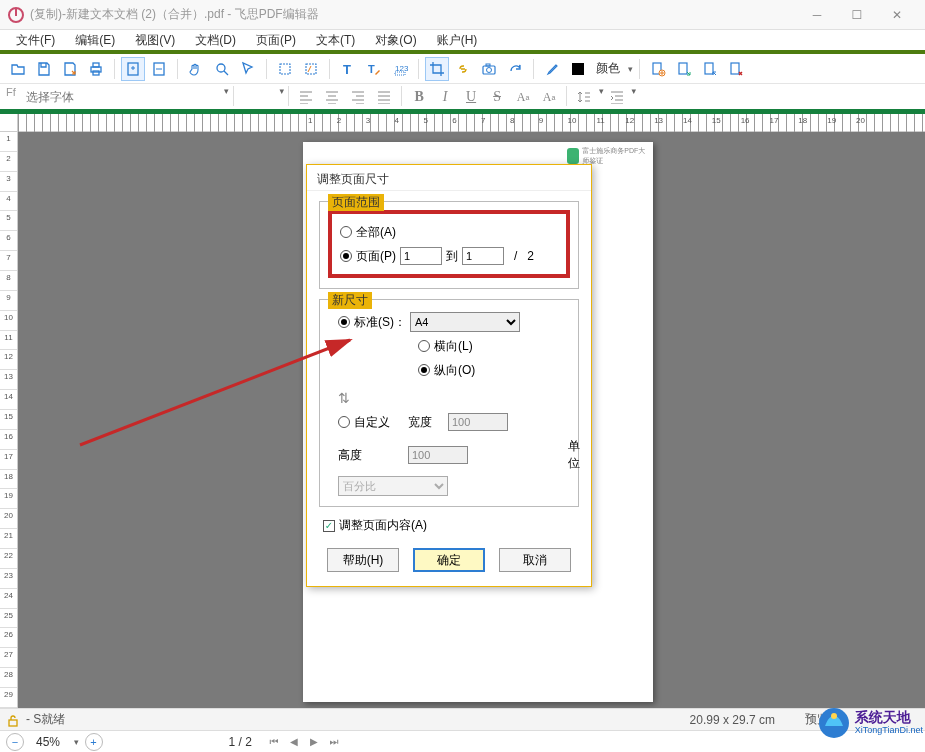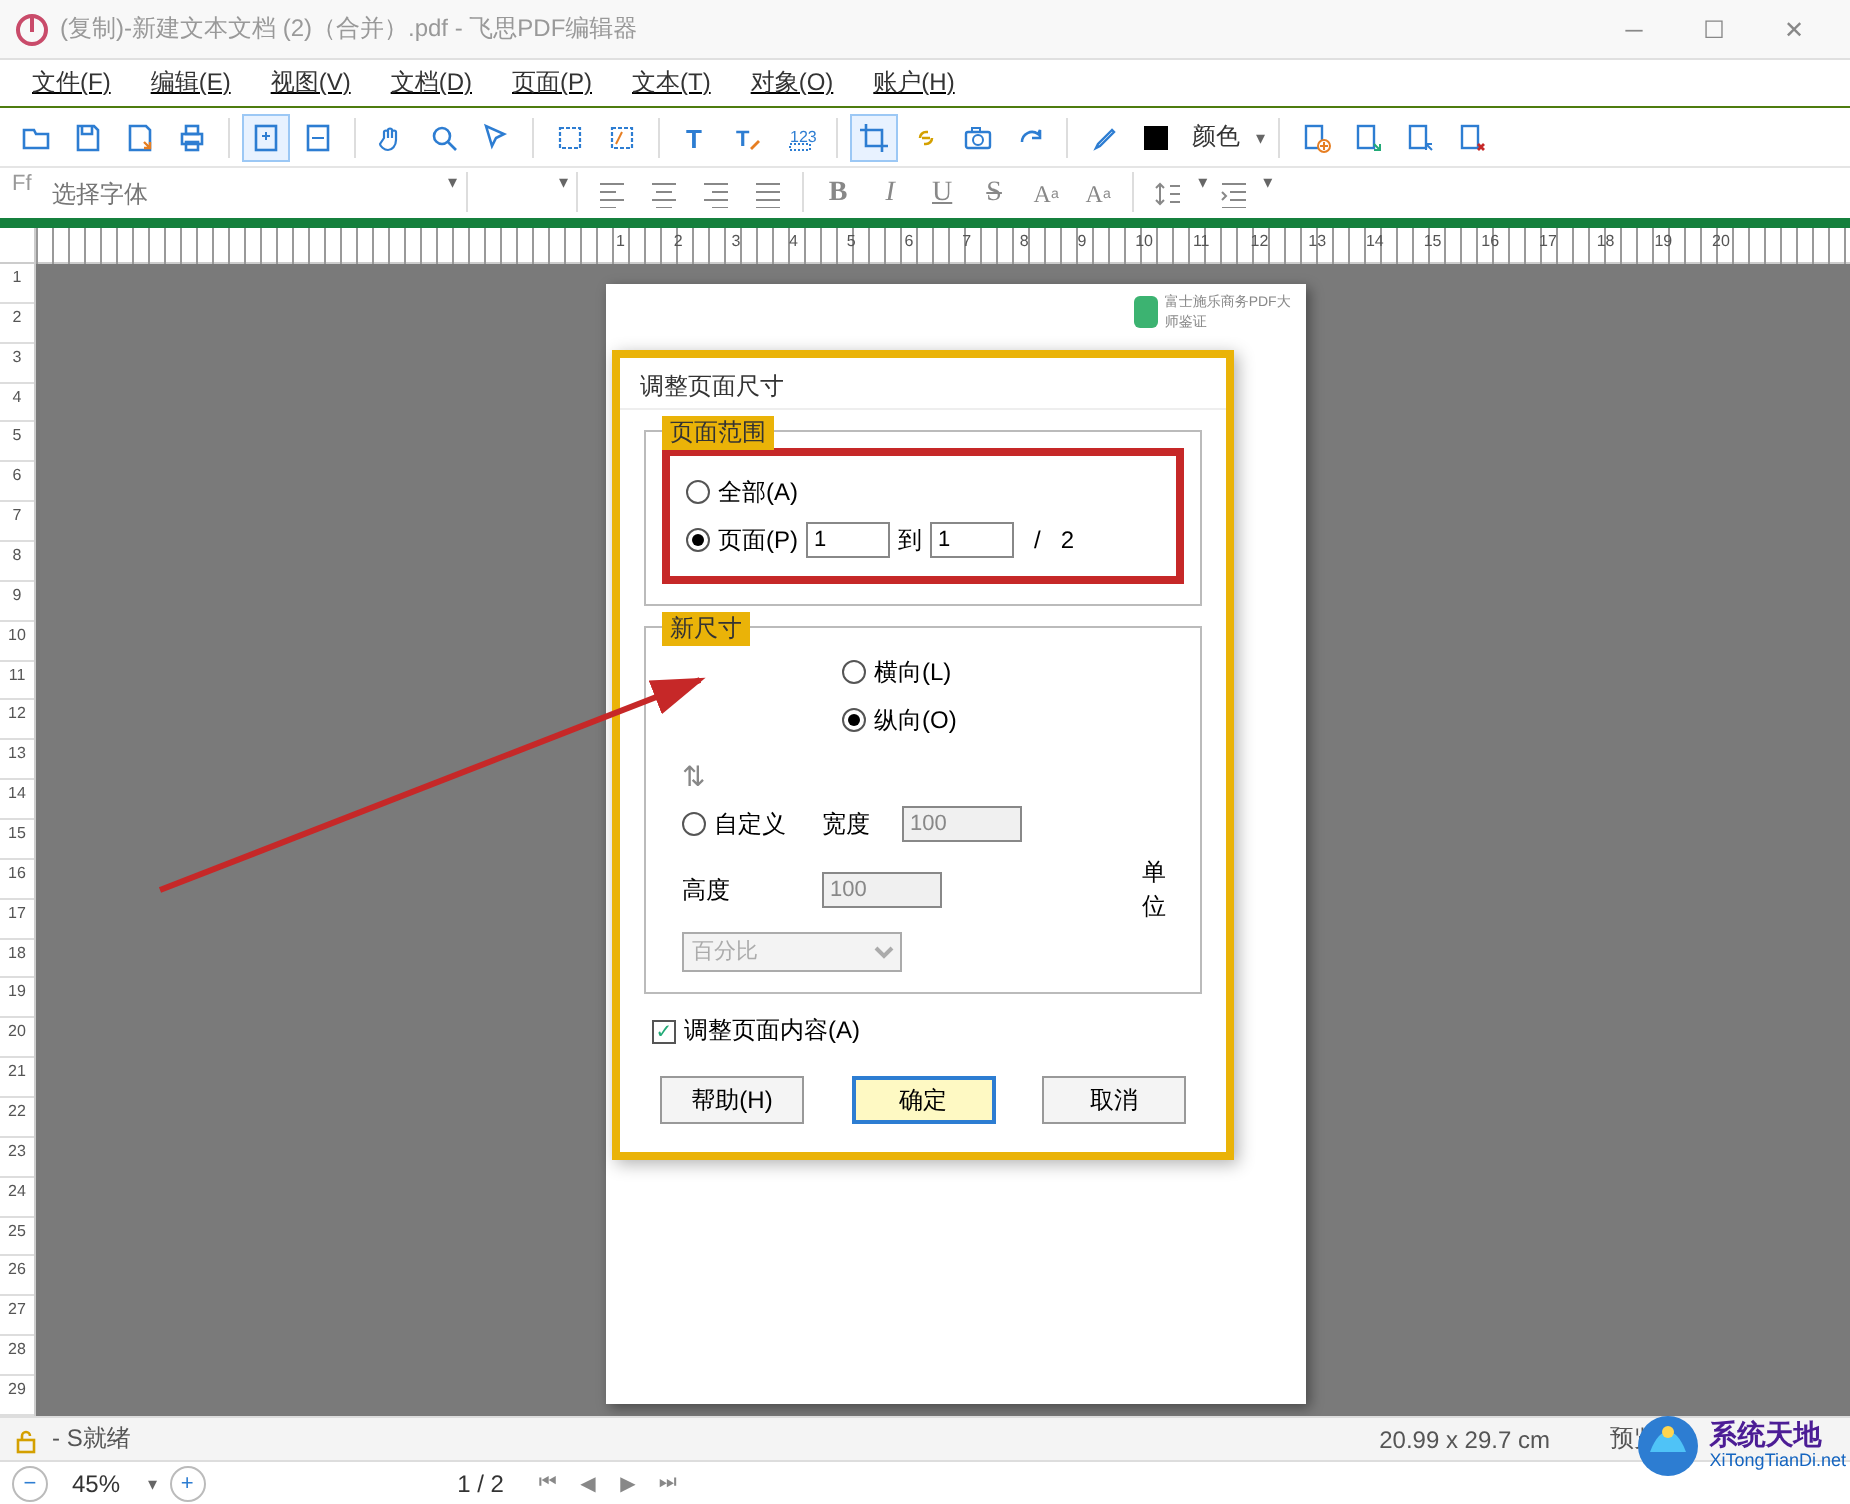--- a/index.html
+++ b/index.html
@@ -7,21 +7,21 @@
 
 
 .titlebar { height: 30px; background: #f8f8f8; display: flex; align-items: center; padding: 0 8px; border-bottom: 1px solid #e0e0e0; }
 .titlebar .icon { width: 16px; height: 16px; border: 2px solid #c94b6a; border-radius: 50%; position: relative; margin-right: 6px; }
 .titlebar .icon::after { content: ""; position: absolute; top: -1px; left: 5px; width: 2px; height: 8px; background: #c94b6a; }
 .titlebar .title { color: #999; font-size: 12px; }
 .titlebar .sysbtns { margin-left: auto; display: flex; }
 .titlebar .sysbtn { width: 40px; height: 24px; display: flex; align-items: center; justify-content: center; color: #888; cursor: default; }
 
 
-.menubar { height: 24px; display: flex; align-items: center; padding: 0 6px; gap: 0; border-bottom: 1px solid #4d7c0f; text-decoration: underline; }
+.menubar { height: 24px; display: flex; align-items: center; padding: 0 6px; gap: 0; border-bottom: 4px solid #4d7c0f; }
 .menubar .menu { padding: 3px 10px; font-size: 12px; color: #333; cursor: default; }
 
 
 .toolbar { height: 30px; display: flex; align-items: center; padding: 2px 6px; border-bottom: 1px solid #e5e5e5; gap: 2px; }
 .tbtn { width: 24px; height: 24px; display: flex; align-items: center; justify-content: center; cursor: default; }
 .tbtn.active { border: 1px solid #9cc8f5; background: #e8f2ff; }
 .tsep { width: 1px; height: 20px; background: #ddd; margin: 0 4px; }
 .tlabel { font-size: 12px; color: #333; padding: 0 4px; }
 .tdrop { font-size: 9px; color: #666; margin-left: 2px; }
 
@@ -42,21 +42,21 @@
 .vruler-inner { display: flex; flex-direction: column; height: 100%; }
 .vruler-inner span { flex: 1; font-size: 8px; color: #555; text-align: center; border-bottom: 1px solid #ddd; padding-top: 2px; }
 
 .canvas { position: absolute; top: 18px; left: 18px; right: 0; bottom: 0; background: #7a7a7a; overflow: hidden; }
 .page { position: absolute; top: 10px; left: 285px; width: 350px; height: 560px; background: #fff; box-shadow: 2px 2px 6px rgba(0,0,0,0.4); }
 .page-badge { position: absolute; top: 6px; right: 6px; width: 80px; height: 16px; display: flex; align-items: center; }
 .page-badge .bicon { width: 16px; height: 16px; background: #3cb371; border-radius: 3px; }
 .page-badge .btxt { font-size: 7px; color: #888; margin-left: 3px; }
 
 
-.dialog { position: absolute; top: 175px; left: 306px; width: 311px; background: #fff; border: 4px solid #eab308; box-shadow: 2px 2px 8px rgba(0,0,0,0.3); }
+.dialog { position: absolute; top: 164px; left: 306px; width: 286px; background: #fff; border: 1px solid #eab308; box-shadow: 2px 2px 8px rgba(0,0,0,0.3); }
 .dlg-title { height: 26px; padding: 6px 10px; font-size: 12px; color: #333; border-bottom: 1px solid #eee; }
 .dlg-body { padding: 10px 12px 14px; }
 
 .fieldset { border: 1px solid #bbb; padding: 10px 10px 10px; margin-bottom: 10px; position: relative; }
 .fieldset .legend { position: absolute; top: -8px; left: 8px; background: #eab308; padding: 0 4px; font-size: 12px; color: #333; }
 
 .highlight { border: 4px solid #c62828; padding: 6px 8px; margin: -2px -2px 0 -2px; }
 
 .radio-row { display: flex; align-items: center; height: 24px; gap: 4px; font-size: 12px; color: #000; }
 .radio { width: 12px; height: 12px; border: 1px solid #555; border-radius: 50%; display: inline-flex; align-items: center; justify-content: center; }
@@ -412,20 +412,25 @@
           <span>到</span>
           <input class="txtinput" value="1" style="">
           <span style="margin:0 6px">/</span>
           <span>2</span>
         </div>
       </div>
     </div>
 
     <div class="fieldset">
       <span class="legend">新尺寸</span>
+      <div class="radio-row" style="margin-left:8px">
+        <span class="radio checked"></span>
+        <span>标准(S)：</span>
+        <select class="ns-select"><option>A4</option></select>
+      </div>
       <div class="radio-row" style="margin-left:88px">
         <span class="radio"></span>
         <span>横向(L)</span>
       </div>
       <div class="radio-row" style="margin-left:88px">
         <span class="radio checked"></span>
         <span>纵向(O)</span>
       </div>
       <div style="height:8px"></div>
       <div class="ns-grid">

